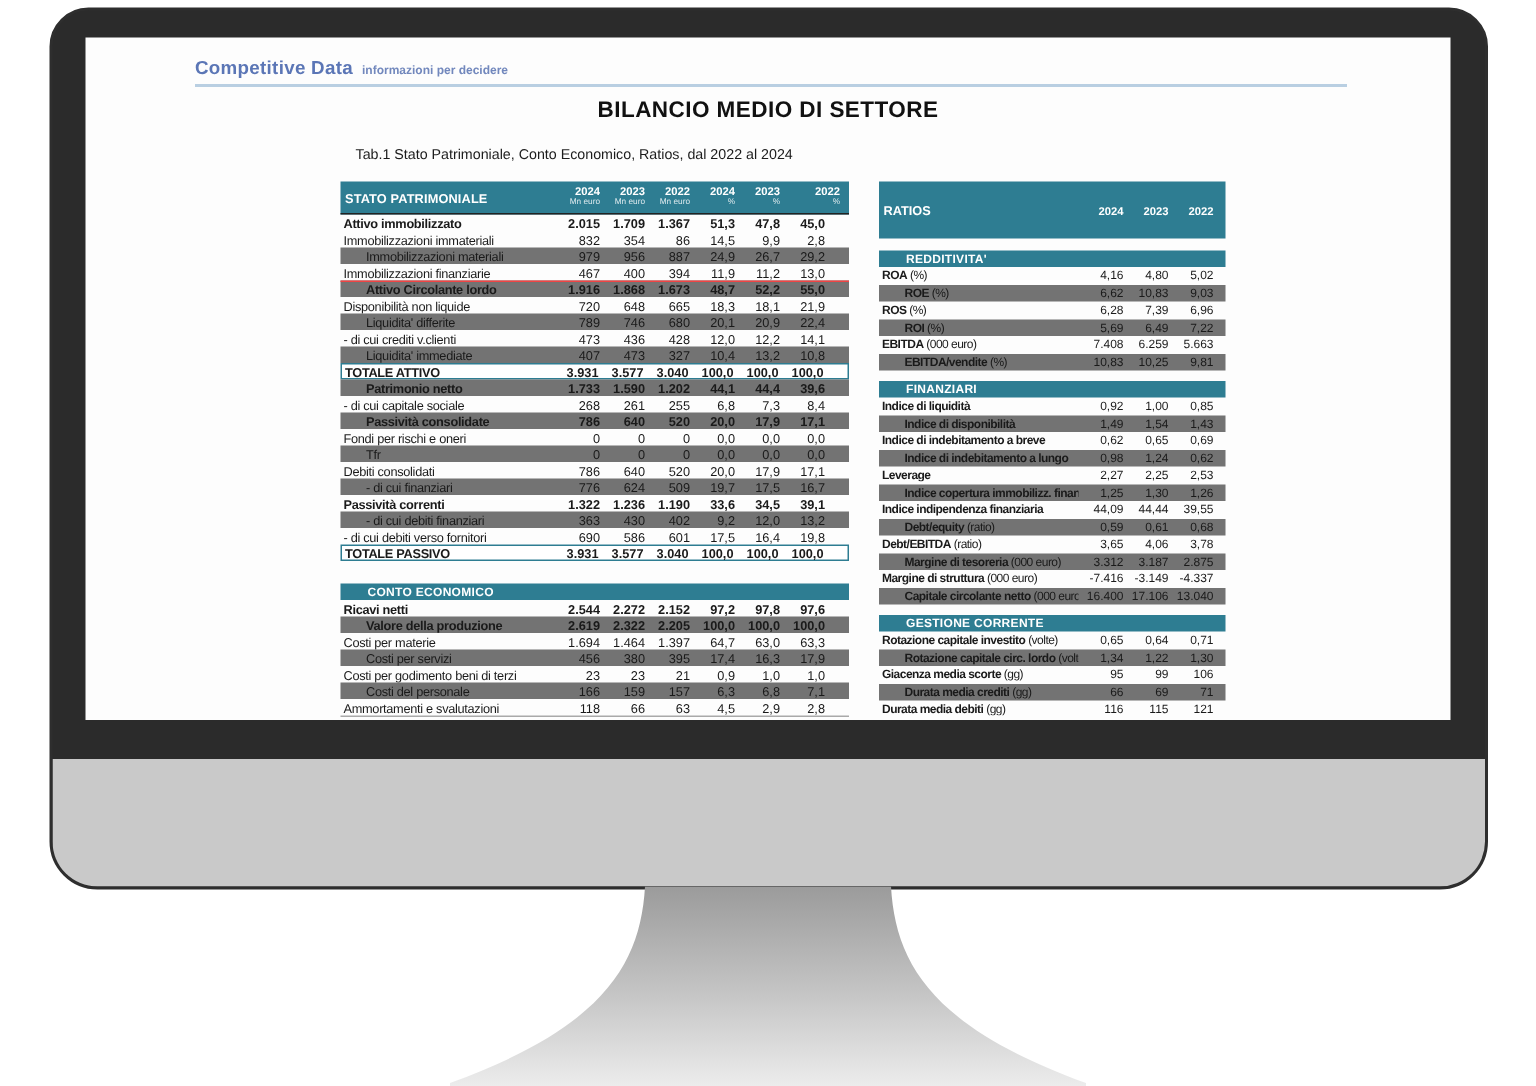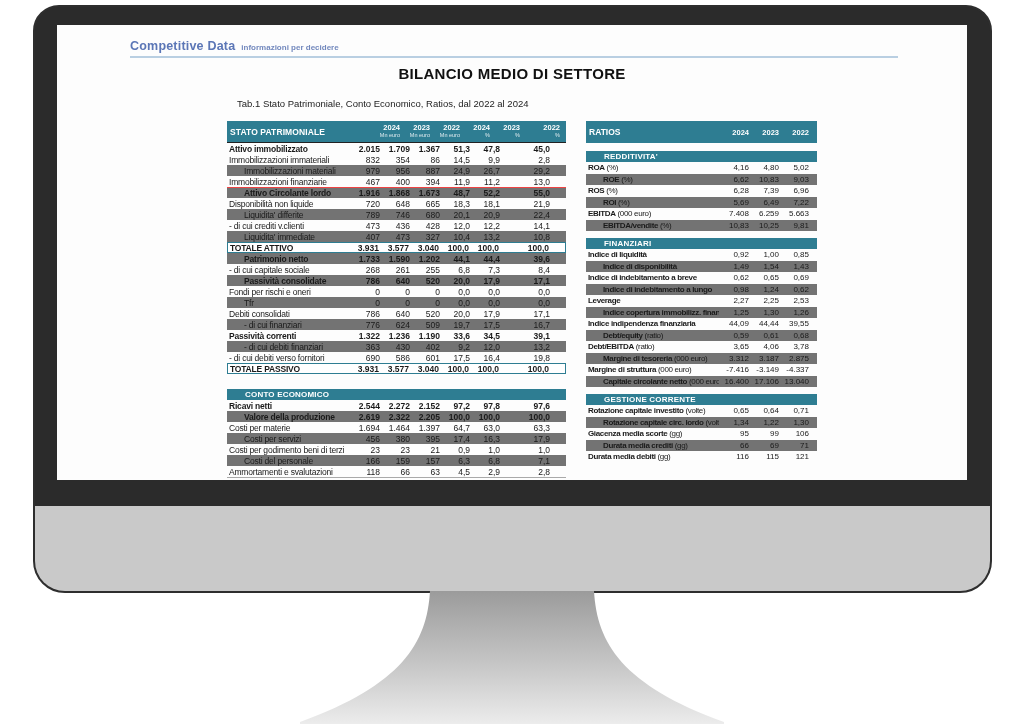--- a/index.html
+++ b/index.html
@@ -26,37 +26,37 @@
 
   
   .teal{background:#2e7d92;color:#fff;}
   .t-row{display:flex;align-items:center;height:11px;box-sizing:border-box;}
   .t-row.stripe{background:#737373;padding-left:15px;}
   .t-row.b .t-label,.t-row.b .t-val{font-weight:bold;}
   .t-row.sep{border-top:1px solid #ef4444;}
   .t-row.total{background:#fff;border:1.5px solid #2e7d92;}
   .t-label{flex:1;font-size:8.5px;color:#1a1a1a;letter-spacing:-.2px;white-space:nowrap;overflow:hidden;padding-left:2px;}
   .t-val{width:30px;text-align:right;font-size:8.5px;color:#1a1a1a;box-sizing:border-box;white-space:nowrap;}
-  .t-val.last{width:46px;padding-right:16px;margin-left:20px;}
+  .t-val.last{width:46px;padding-right:16px;}
 
   
   .sp-table{position:absolute;left:170px;top:96px;width:339px;}
   .sp-head{display:flex;height:22px;border-bottom:1.5px solid #222;box-sizing:border-box;}
   .sp-head .h-title{flex:1;font-size:8.5px;font-weight:bold;padding:6px 0 0 3px;letter-spacing:.1px;}
   .h-col{width:30px;text-align:right;padding-top:3px;box-sizing:border-box;}
   .h-col .y{font-size:7.5px;font-weight:bold;line-height:8px;}
   .h-col .u{font-size:5.5px;line-height:7px;opacity:.85;}
   .h-col.last{width:46px;padding-right:6px;}
 
   .ce-table{position:absolute;left:170px;top:364px;width:339px;border-bottom:1.5px solid #a9a9a9;}
   .bar{height:11px;font-size:8px;font-weight:bold;line-height:11px;padding-left:18px;letter-spacing:.2px;}
 
   
   .ratios{position:absolute;left:529px;top:96px;width:231px;}
-  .ra-head{display:flex;height:22px;align-items:center;}
+  .ra-head{display:flex;height:38px;align-items:center;}
   .ra-head .h-title{flex:1;font-size:8.5px;font-weight:bold;padding-left:3px;}
   .ra-head .h-year{width:30px;text-align:right;font-size:7.5px;font-weight:bold;}
   .ra-head .h-year.last{width:38px;padding-right:8px;box-sizing:border-box;}
   .ra-section{margin-top:7px;}
   .ra-section.first{margin-top:8px;}
   .ra-section .t-row{height:11.5px;}
   .ra-label{flex:1;font-size:8px;color:#1a1a1a;letter-spacing:-.35px;white-space:nowrap;overflow:hidden;padding-left:2px;}
   .ra-label .main{font-weight:bold;}
   .ra-label .suf{font-weight:normal;}
   .ra-val{width:30px;text-align:right;font-size:8px;color:#1a1a1a;box-sizing:border-box;}

